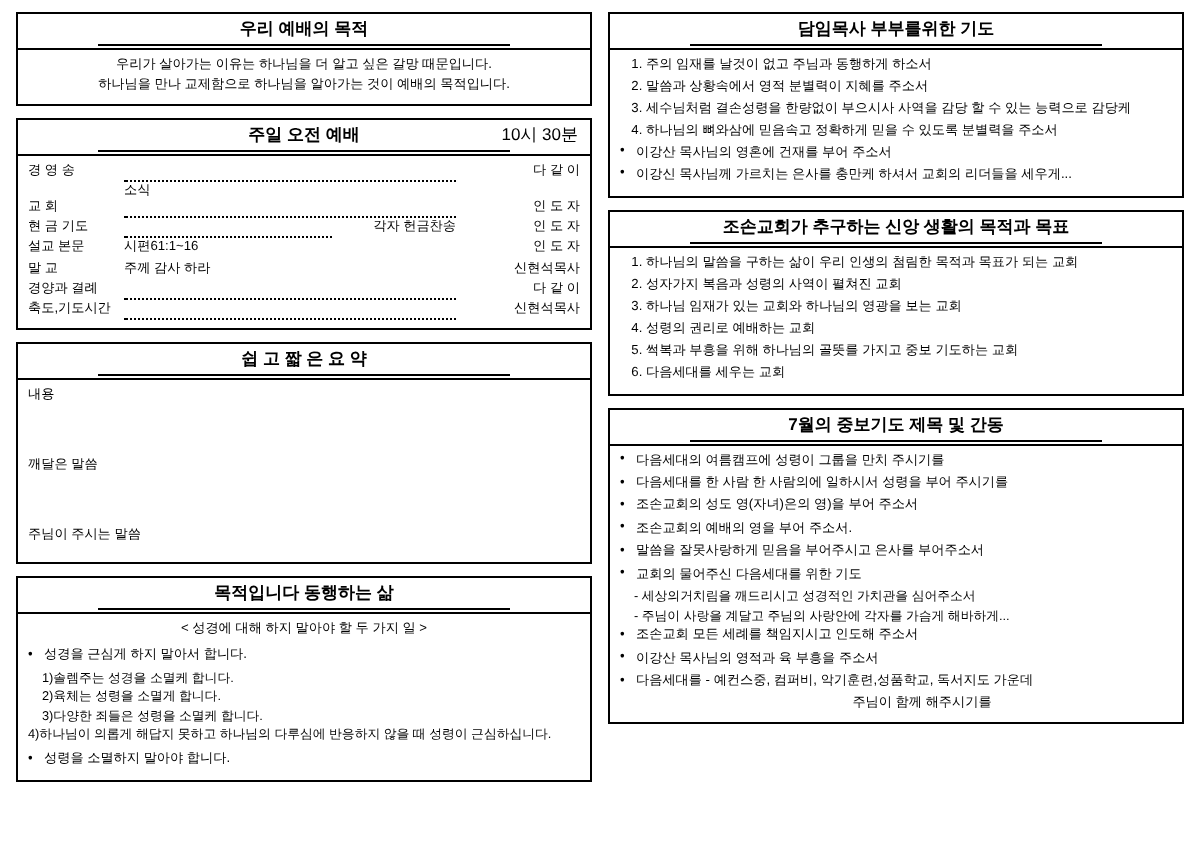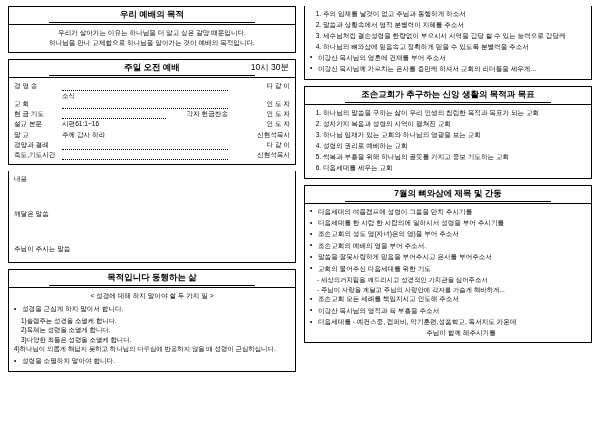--- a/index.html
+++ b/index.html
@@ -137,20 +137,21 @@
             <span class="mid">
                 <span class="fill"></span>
               </span>
             <span class="rgt">신현석목사</span>
           </div>
 
         </div>
       </div>
 
       <div>
+        <div class="hdr">쉽 고 짧 은 요 약</div>
         <div class="body" style="min-height:92px;">
           <div class="blk"><span>내용</span></div>
           <div class="spacer-lg"></div>
           <div class="blk"><span>깨달은 말씀</span></div>
           <div class="spacer-lg"></div>
           <div class="blk"><span>주님이 주시는 말씀</span></div>
         </div>
       </div>
 
       <div>
@@ -168,20 +169,21 @@
             <li>성령을 소멸하지 말아야 합니다.</li>
           </ul>
         </div>
       </div>
 
     </div>
 
     <div class="col">
 
       <div>
+        <div class="hdr">담임목사 부부를위한 기도</div>
         <div class="body">
           <ol>
             <li>주의 임재를 날것이 없고 주님과 동행하게 하소서</li>
             <li>말씀과 상황속에서 영적 분별력이 지혜를 주소서</li>
             <li>세수님처럼 결손성령을 한량없이 부으시사 사역을 감당 할 수 있는 능력으로 감당케</li>
             <li>하나님의 뼈와삼에 믿음속고 정확하게 믿을 수 있도록 분별력을 주소서</li>
           </ol>
           <ul class="dash" style="margin-top:1px;">
             <li>이강산 목사님의 영혼에 건재를 부어 주소서</li>
             <li>이강신 목사님께 가르치는 은사를 충만케 하셔서 교회의 리더들을 세우게...</li>
@@ -197,21 +199,21 @@
             <li>성자가지 복음과 성령의 사역이 펼쳐진 교회</li>
             <li>하나님 임재가 있는 교회와 하나님의 영광을 보는 교회</li>
             <li>성령의 권리로 예배하는 교회</li>
             <li>썩복과 부흥을 위해 하나님의 골뜻를 가지고 중보 기도하는 교회</li>
             <li>다음세대를 세우는 교회</li>
           </ol>
         </div>
       </div>
 
       <div>
-        <div class="hdr">7월의 뼈와삼에 제목 및 간동</div>
+        <div class="hdr">7월의 중보기도 제목 및 간동</div>
         <div class="body" style="min-height:120px;">
           <ul class="dash">
             <li>다음세대의 여름캠프에 성령이 그룹을 만치 주시기를</li>
             <li>다음세대를 한 사람 한 사람의에 일하시서 성령을 부어 주시기를</li>
             <li>조손교회의 성도 영(자녀)은의 영)을 부어 주소서</li>
             <li>조손교회의 예배의 영을 부어 주소서.</li>
             <li>말씀을 잘못사랑하게 믿음을 부어주시고 은사를 부어주소서</li>
             <li>교회의 물어주신 다음세대를 위한 기도</li>
           </ul>
           <div class="sub">- 세상의거치림을 깨드리시고 성경적인 가치관을 심어주소서</div>

